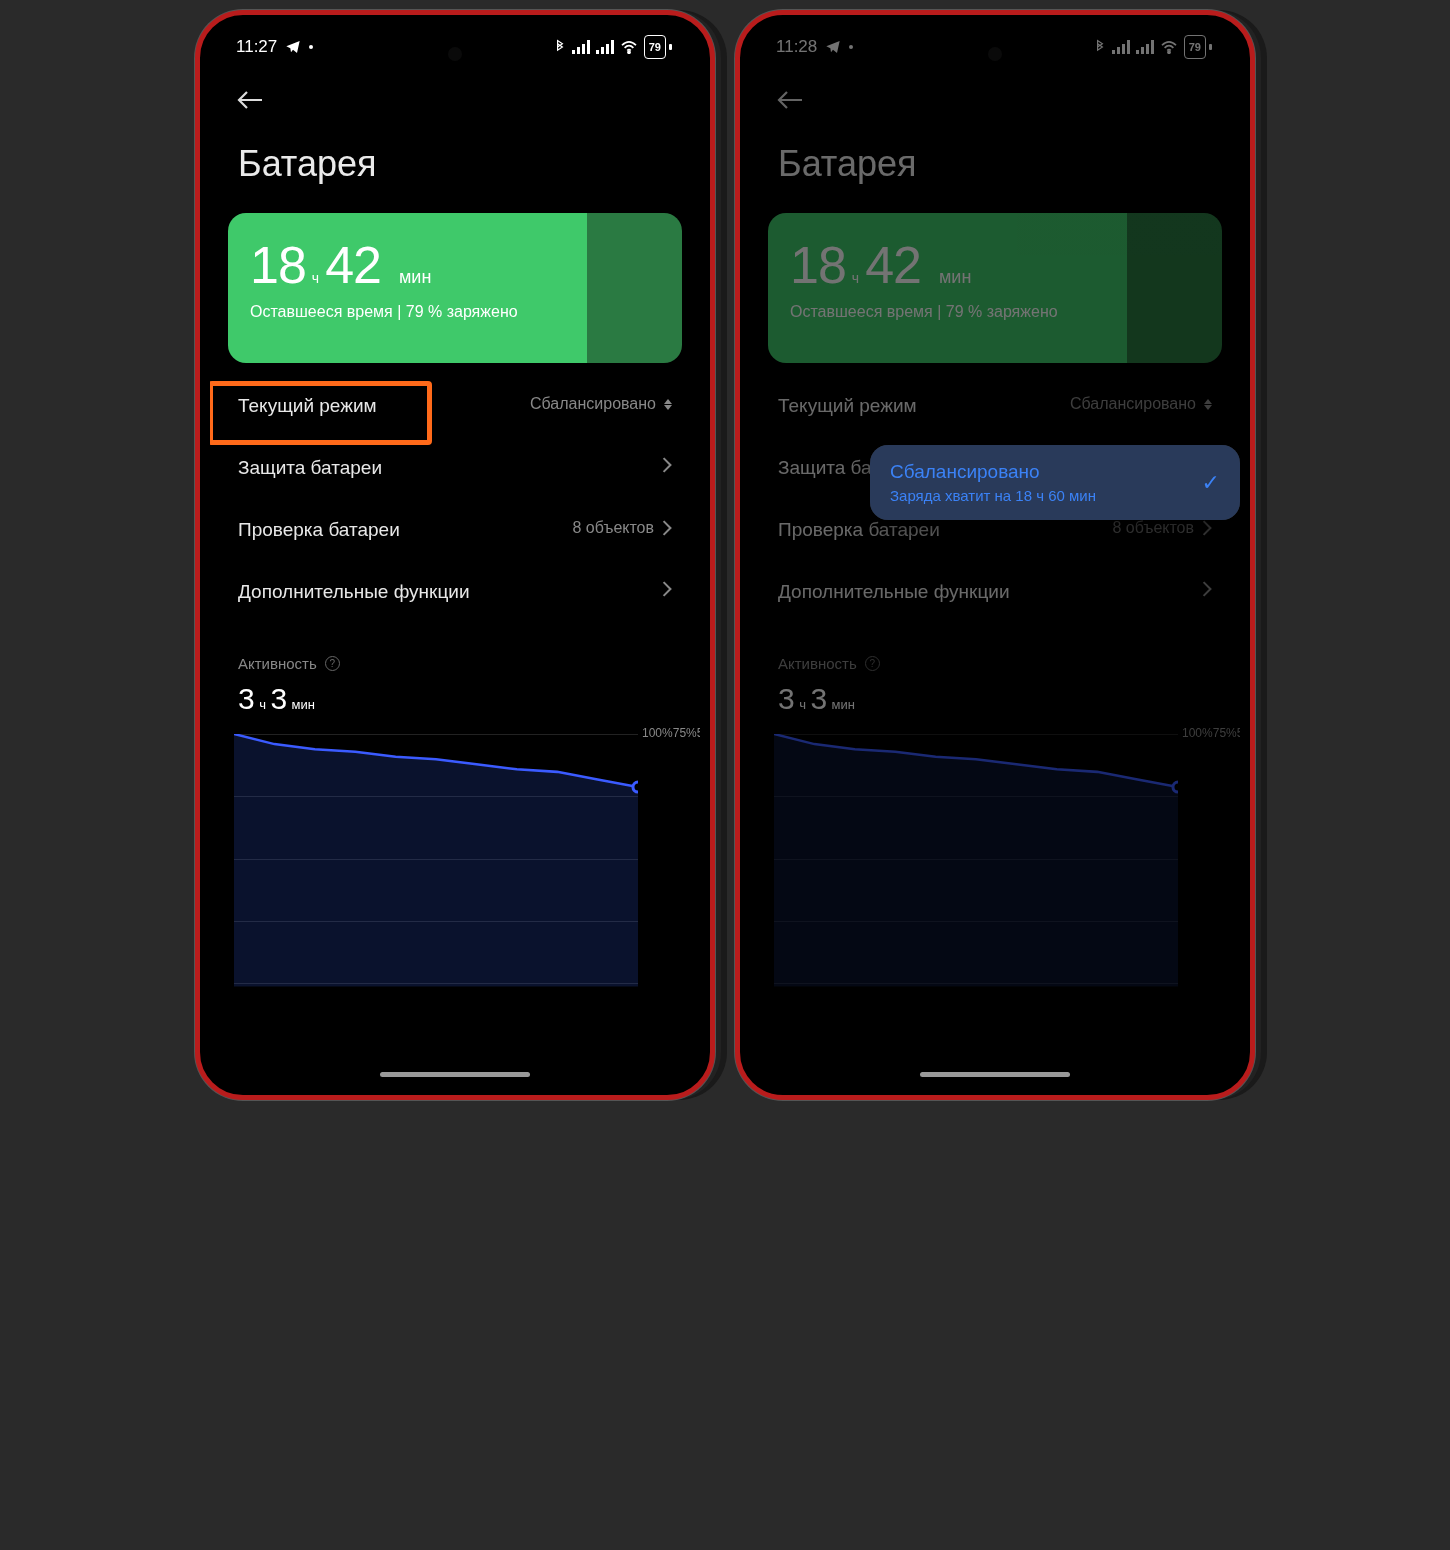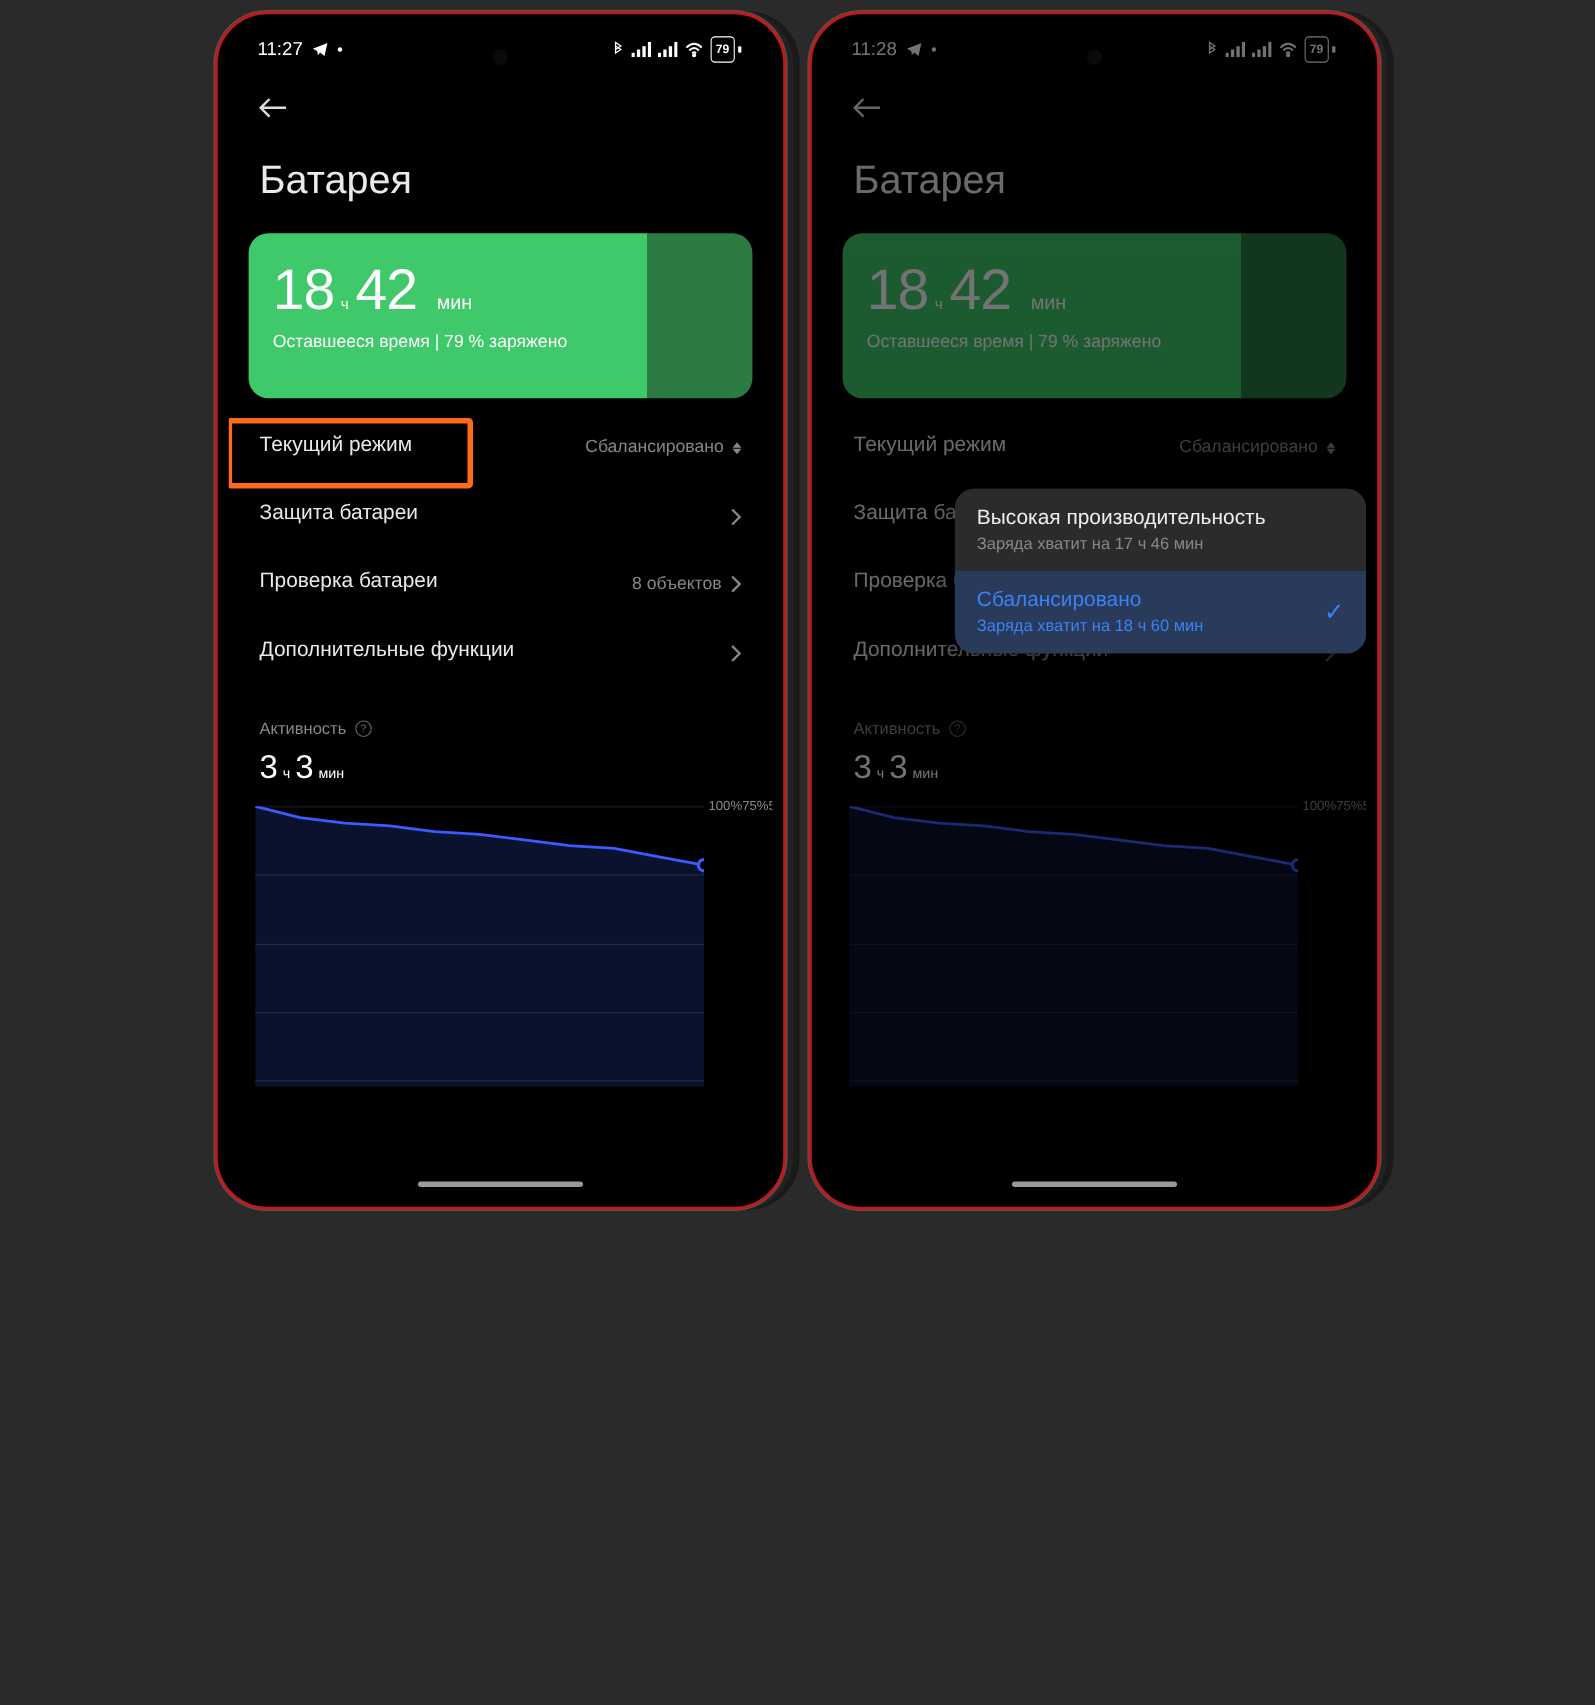--- a/index.html
+++ b/index.html
@@ -9,21 +9,21 @@
     display: flex;
     gap: 20px;
     padding: 10px;
     justify-content: center;
   }
   .phone {
     width: 520px;
     height: 1090px;
     background: #000;
     border-radius: 48px;
-    border: 3px solid #b91c1c;
+    border: 5px solid #b91c1c;
     box-shadow: 0 0 0 1px #555, 6px 0 0 #222, 12px 0 0 #1a1a1a;
     position: relative;
     overflow: hidden;
     padding: 10px 10px 14px 10px;
     display: flex;
     flex-direction: column;
   }
   .screen {
     flex: 1;
     background: #000;
@@ -85,21 +85,21 @@
     color: #fff;
   }
   .batt-time { display: flex; align-items: baseline; gap: 6px; }
   .batt-time .big { font-size: 52px; font-weight: 400; letter-spacing: -1px; }
   .batt-time .unit { font-size: 14px; font-weight: 400; }
   .batt-time .min { font-size: 18px; margin-left: 12px; }
   .batt-sub { font-size: 16px; margin-top: 8px; }
 
   
   .row {
-    display: flex; justify-content: space-between; align-items: flex-end;
+    display: flex; justify-content: space-between; align-items: flex-start;
     padding: 20px 10px; color: #e8e8e8; font-size: 19px; gap: 44px;
   }
   .row .right { display: flex; align-items: center; gap: 8px; color: #888; font-size: 16px; }
   .row .right svg { width: 10px; height: 16px; }
   .mode-row { margin-top: 12px; }
   .updown { display:inline-flex; flex-direction:column; gap:1px; }
   .updown span { width:0;height:0;border-left:4px solid transparent;border-right:4px solid transparent; }
   .updown .up { border-bottom:5px solid #888; }
   .updown .dn { border-top:5px solid #888; }
 
@@ -436,24 +436,20 @@
           <span>0%</span>
         </div>
         <svg class="chart-svg" viewBox="0 0 400 250" preserveAspectRatio="none">
           <path class="chart-area" fill="rgba(40,70,180,0.25)" d="M0.0,0.0 L40.0,10.0 L80.0,15.0 L120.0,17.5 L160.0,22.5 L200.0,25.0 L240.0,30.0 L280.0,35.0 L320.0,37.5 L360.0,45.0 L400.0,52.5 L400,250 L0,250 Z"></path>
           <path class="chart-line" fill="none" stroke="#3b5bff" stroke-width="2.5" d="M0.0,0.0 L40.0,10.0 L80.0,15.0 L120.0,17.5 L160.0,22.5 L200.0,25.0 L240.0,30.0 L280.0,35.0 L320.0,37.5 L360.0,45.0 L400.0,52.5"></path>
           <circle class="chart-end" r="5" fill="#000" stroke="#3b5bff" stroke-width="3" cx="400" cy="52.5"></circle>
         </svg>
       </div>
 
       <div class="popup-menu">
-        <div class="popup-item">
-          <span class="pt">Высокая производительность</span>
-          <span class="ps">Заряда хватит на 17 ч 46 мин</span>
-        </div>
         <div class="popup-item selected">
           <span class="pt">Сбалансировано</span>
           <span class="ps">Заряда хватит на 18 ч 60 мин</span>
           <span class="check">✓</span>
         </div>
       </div>
     </div>
 
     <div class="home-indicator"></div>
   </div>

